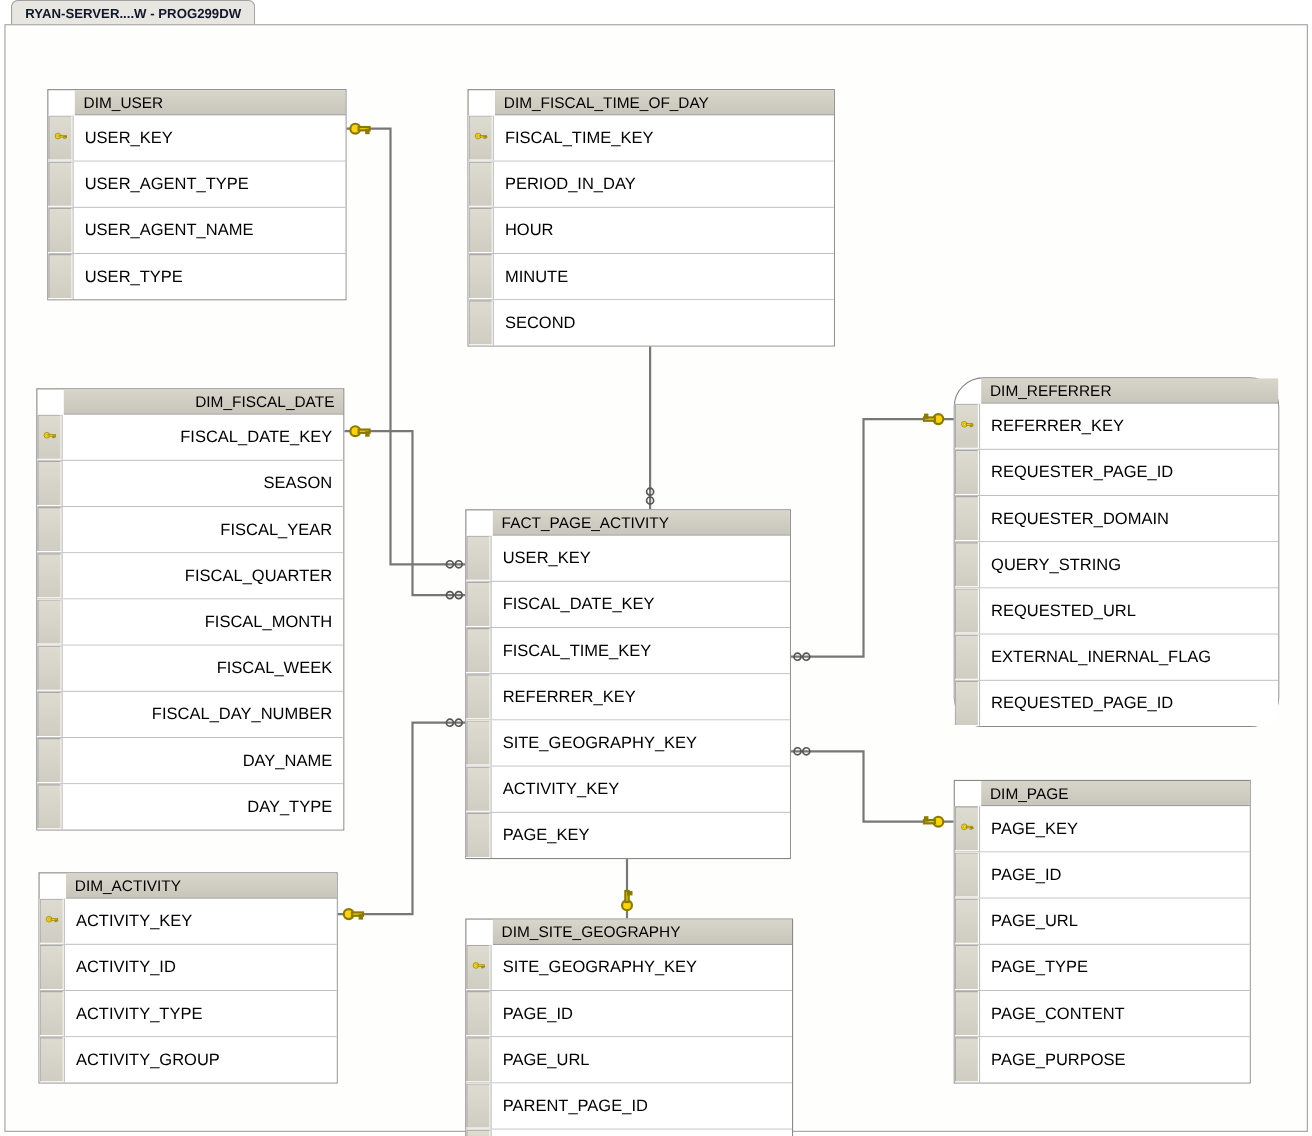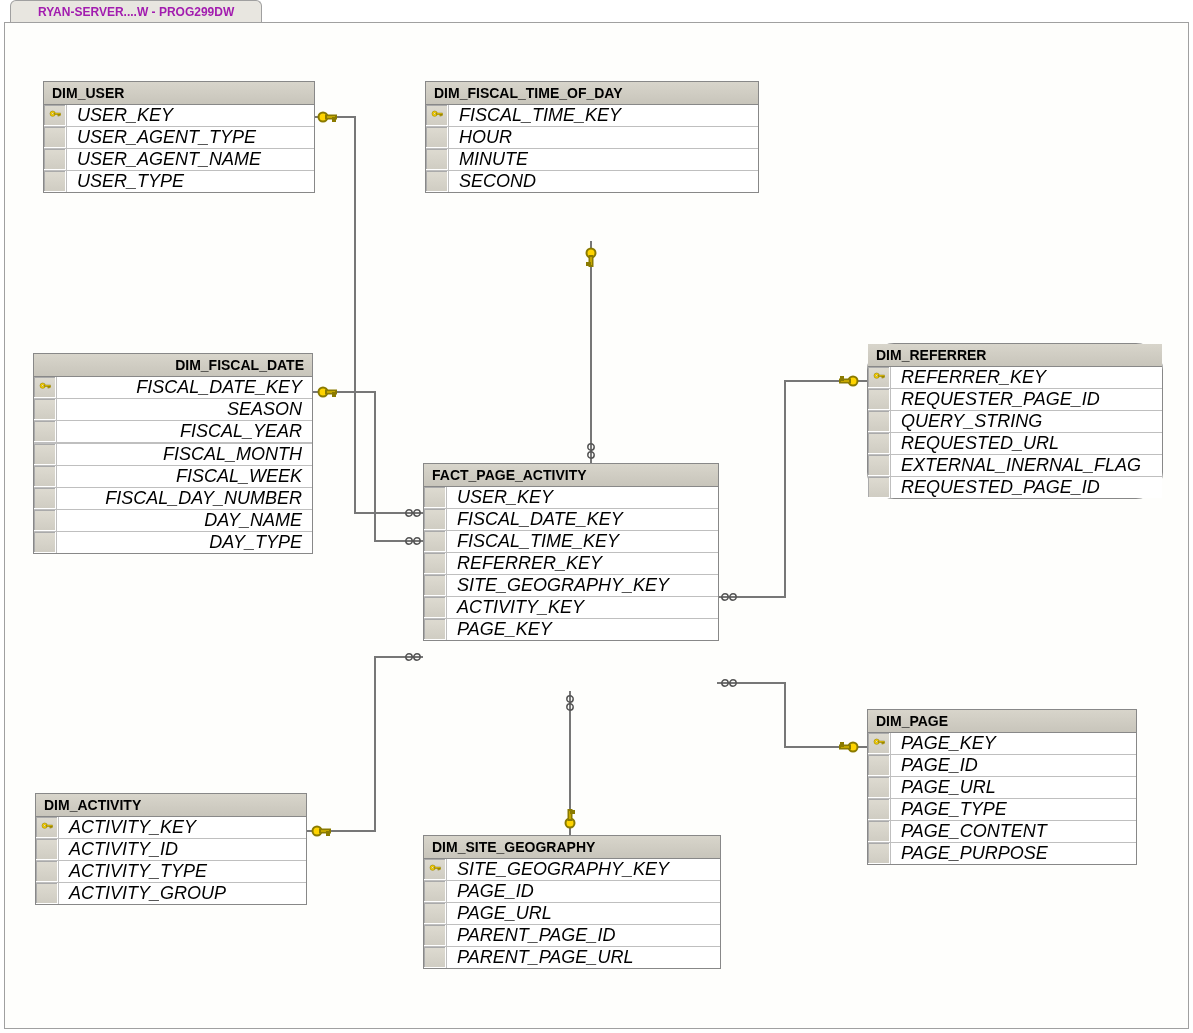--- a/index.html
+++ b/index.html
@@ -15,30 +15,30 @@
   .canvas {
     position: relative;
     width: 1193px;
     height: 1033px;
   }
   .tab {
     position: absolute;
     left: 10px;
     top: 0;
     height: 22px;
-    padding: 0 27px;
+    padding: 0 12px;
     line-height: 22px;
     background: #e8e6e0;
     border: 1px solid #a0a0a0;
     border-bottom: none;
     border-top-left-radius: 6px;
     border-top-right-radius: 6px;
     font-weight: bold;
     font-size: 12px;
-    color: #a21caf;
+    color: #0f172a;
   }
   .worksurface {
     position: absolute;
     left: 4px;
     top: 22px;
     right: 4px;
     bottom: 4px;
     border: 1px solid #a0a0a0;
     background: #fefefc;
   }
@@ -51,46 +51,46 @@
   .table {
     position: absolute;
     border: 1px solid #888;
     background: #fff;
     box-shadow: 0 0 0 1px #fff inset;
   }
   .table .thead {
     background: linear-gradient(#d8d5cb, #c8c5bb);
     border-bottom: 1px solid #888;
     padding: 3px 8px;
-    font-weight: bold;
+    font-weight: normal;
     font-size: 14px;
+    margin-left: 24px;
   }
   .table .row {
     display: flex;
     align-items: stretch;
     border-bottom: 1px solid #bfbfbf;
     background: #fff;
   }
   .table .row:last-child { border-bottom: none; }
   .table .keycell {
     width: 22px;
     min-width: 22px;
     border-right: 1px solid #bfbfbf;
     background: linear-gradient(#dedbd1, #cfccc2);
     display: flex;
     align-items: center;
     justify-content: center;
     box-shadow: inset -1px -1px 0 #fff, inset 1px 1px 0 #aaa;
   }
   .table .colname {
-    padding: 0 10px;
+    padding: 12px 10px;
     flex: 1;
-    font-size: 18px;
+    font-size: 15px;
     white-space: nowrap;
-    font-style: italic;
   }
   svg.keyicon { width: 14px; height: 14px; }
 </style>
 </head>
 <body>
 <div class="canvas">
 
 <div class="tab">
   <span>RYAN-SERVER....W - PROG299DW</span>
 </div>
@@ -179,20 +179,24 @@
   <circle cx="8" cy="8" r="1.5" fill="#fff" stroke="#8a7a00" stroke-width="0.8"></circle>
   <rect x="11" y="7" width="10" height="2.6" fill="#ffd400" stroke="#8a7a00" stroke-width="1"></rect>
   <rect x="17" y="9" width="2" height="3" fill="#ffd400" stroke="#8a7a00" stroke-width="1"></rect>
   <rect x="20" y="9" width="1.6" height="2" fill="#ffd400" stroke="#8a7a00" stroke-width="1"></rect>
 </svg>
             </div>
             <div class="colname">FISCAL_TIME_KEY</div>
           </div>
           <div class="row">
             <div class="keycell"></div>
+            <div class="colname">PERIOD_IN_DAY</div>
+          </div>
+          <div class="row">
+            <div class="keycell"></div>
             <div class="colname">HOUR</div>
           </div>
           <div class="row">
             <div class="keycell"></div>
             <div class="colname">MINUTE</div>
           </div>
           <div class="row">
             <div class="keycell"></div>
             <div class="colname">SECOND</div>
           </div>
@@ -214,20 +218,21 @@
           <div class="row">
             <div class="keycell"></div>
             <div class="colname">SEASON</div>
           </div>
           <div class="row">
             <div class="keycell"></div>
             <div class="colname">FISCAL_YEAR</div>
           </div>
           <div class="row">
             <div class="keycell"></div>
+            <div class="colname">FISCAL_QUARTER</div>
           </div>
           <div class="row">
             <div class="keycell"></div>
             <div class="colname">FISCAL_MONTH</div>
           </div>
           <div class="row">
             <div class="keycell"></div>
             <div class="colname">FISCAL_WEEK</div>
           </div>
           <div class="row">
@@ -256,20 +261,24 @@
 </svg>
             </div>
             <div class="colname">REFERRER_KEY</div>
           </div>
           <div class="row">
             <div class="keycell"></div>
             <div class="colname">REQUESTER_PAGE_ID</div>
           </div>
           <div class="row">
             <div class="keycell"></div>
+            <div class="colname">REQUESTER_DOMAIN</div>
+          </div>
+          <div class="row">
+            <div class="keycell"></div>
             <div class="colname">QUERY_STRING</div>
           </div>
           <div class="row">
             <div class="keycell"></div>
             <div class="colname">REQUESTED_URL</div>
           </div>
           <div class="row">
             <div class="keycell"></div>
             <div class="colname">EXTERNAL_INERNAL_FLAG</div>
           </div>

